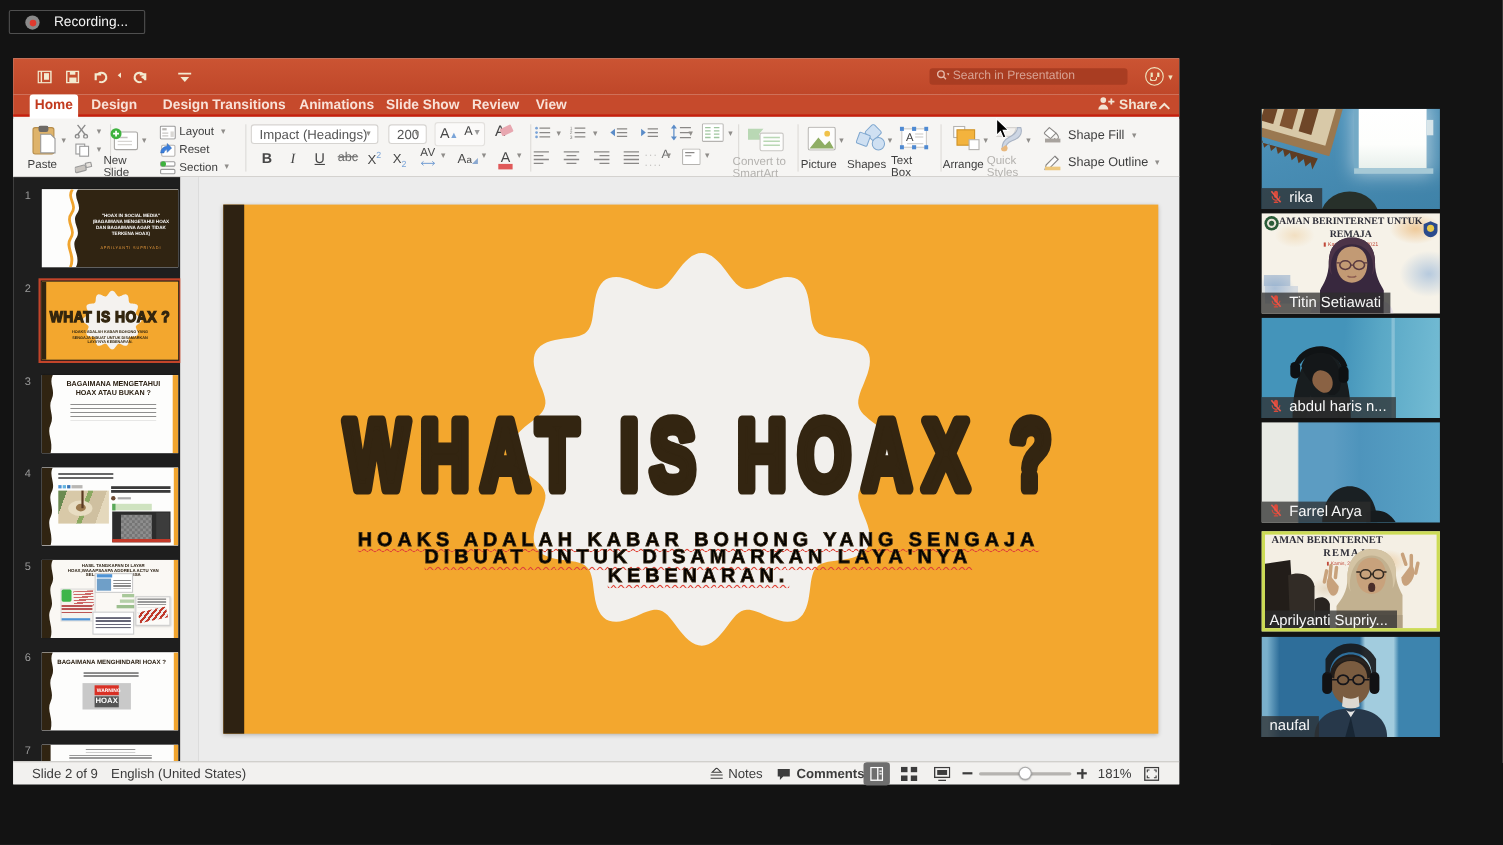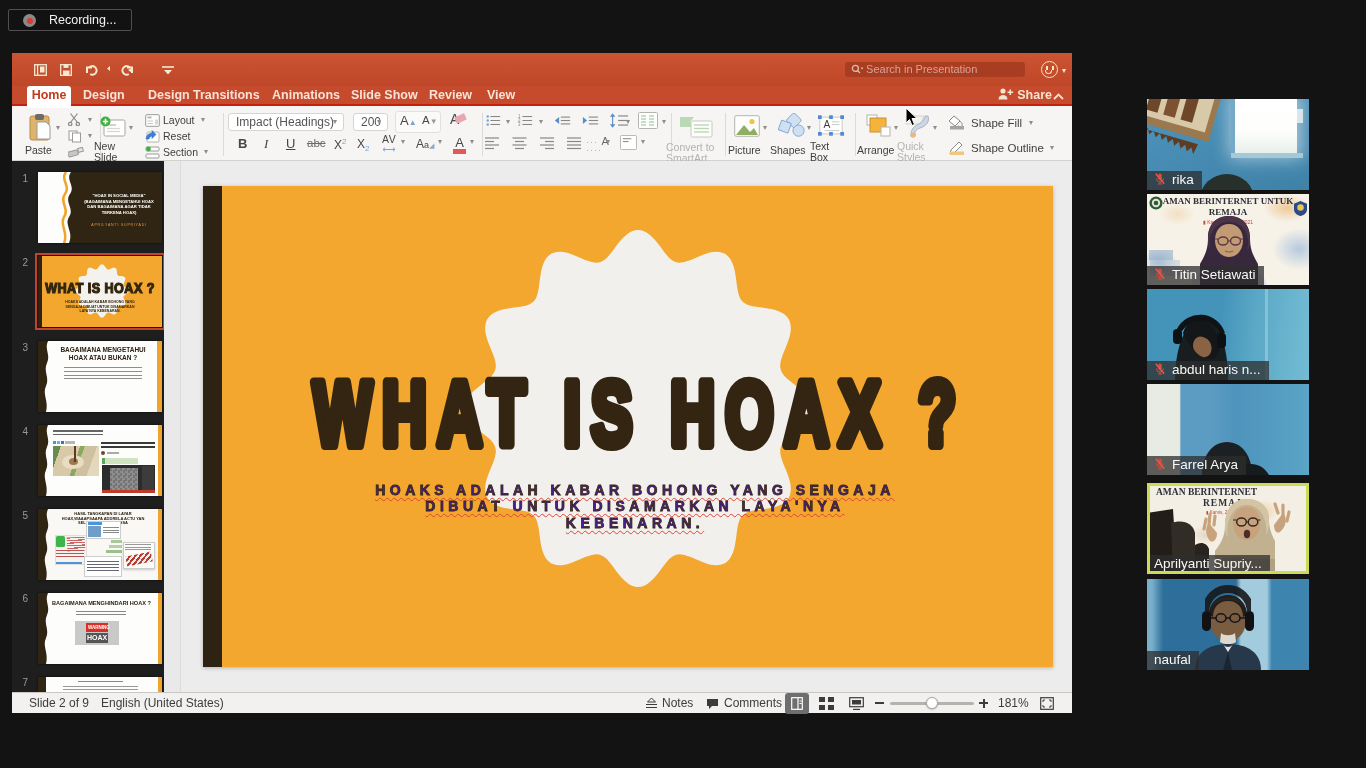--- a/index.html
+++ b/index.html
@@ -64,21 +64,21 @@
 .thumb { position:absolute; left:26px; width:124px; height:71px; background:#fff;
   box-shadow:0 0 2px rgba(0,0,0,0.7); overflow:hidden; }
 
 
 #canvas { position:absolute; left:169px; top:108px; width:891px; height:531px; background:#ececec; }
 #slide { position:absolute; left:22px; top:25px; width:850px; height:481px; background:#f3a72e;
   box-shadow:0 1px 4px rgba(0,0,0,0.25); }
 #slide .bar { position:absolute; left:0; top:0; width:19px; height:100%; background:#2e2212; }
 #badge { position:absolute; left:259px; top:42px; width:352px; height:361px; }
 #sub1 { position:absolute; left:110px; width:644px; top:296px; text-align:center;
-  color:#4c1d95; font-weight:bold; font-size:14px; letter-spacing:4.5px; line-height:16.4px;
+  color:#000000; font-weight:bold; font-size:18px; letter-spacing:4.5px; line-height:16.4px;
   -webkit-text-stroke:0.8px #332511;
   text-decoration:underline wavy #e04438 1px; text-underline-offset:2px; }
 
 
 #status { position:absolute; left:0; top:639px; width:100%; height:21px;
   background:#f2f1ef; border-top:1px solid #c9c7c4; font-size:12px; color:#3c3c3c; }
 
 
 .tile { position:absolute; left:1147px; width:162px; height:91px; overflow:hidden; }
 .nlabel { position:absolute; left:0; bottom:0; background:rgba(45,45,45,0.75); color:#f8f8f8;
@@ -561,21 +561,21 @@
     <span style="position:absolute;left:89px;top:3px;">English (United States)</span>
     <svg style="position:absolute;left:633px;top:5px" width="13" height="11" viewBox="0 0 13 11">
       <path d="M6.5,0 l4,4 h-8 z" fill="none" stroke="#3c3c3c"></path>
       <line x1="1" y1="6.5" x2="12" y2="6.5" stroke="#3c3c3c"></line>
       <line x1="1" y1="9.5" x2="12" y2="9.5" stroke="#3c3c3c"></line>
     </svg>
     <span style="position:absolute;left:650px;top:3px;">Notes</span>
     <svg style="position:absolute;left:694px;top:5px" width="13" height="11" viewBox="0 0 13 11">
       <path d="M1,1 h11 v7 h-6 l-3,3 v-3 h-2 z" fill="#3c3c3c"></path>
     </svg>
-    <span style="position:absolute;left:712px;top:3px;">Comments</span>
+    <span style="position:absolute;left:712px;top:3px;font-weight:bold;">Comments</span>
     <div style="position:absolute;left:773px;top:0;width:24px;height:21px;background:#6e6e6e;border-radius:3px"></div>
     <svg style="position:absolute;left:779px;top:4px" width="12" height="13" viewBox="0 0 12 13">
       <rect x="0.7" y="0.7" width="10.6" height="11.6" fill="none" stroke="#fff" stroke-width="1.2"></rect>
       <line x1="7" y1="0.7" x2="7" y2="12.3" stroke="#fff" stroke-width="1.2"></line>
       <line x1="8.5" y1="4" x2="10.5" y2="4" stroke="#fff"></line>
       <line x1="8.5" y1="6.5" x2="10.5" y2="6.5" stroke="#fff"></line>
     </svg>
     <svg style="position:absolute;left:807px;top:4px" width="15" height="13" viewBox="0 0 15 13">
       <g fill="#3c3c3c">
           <rect x="0" y="0" width="6" height="5"></rect>

